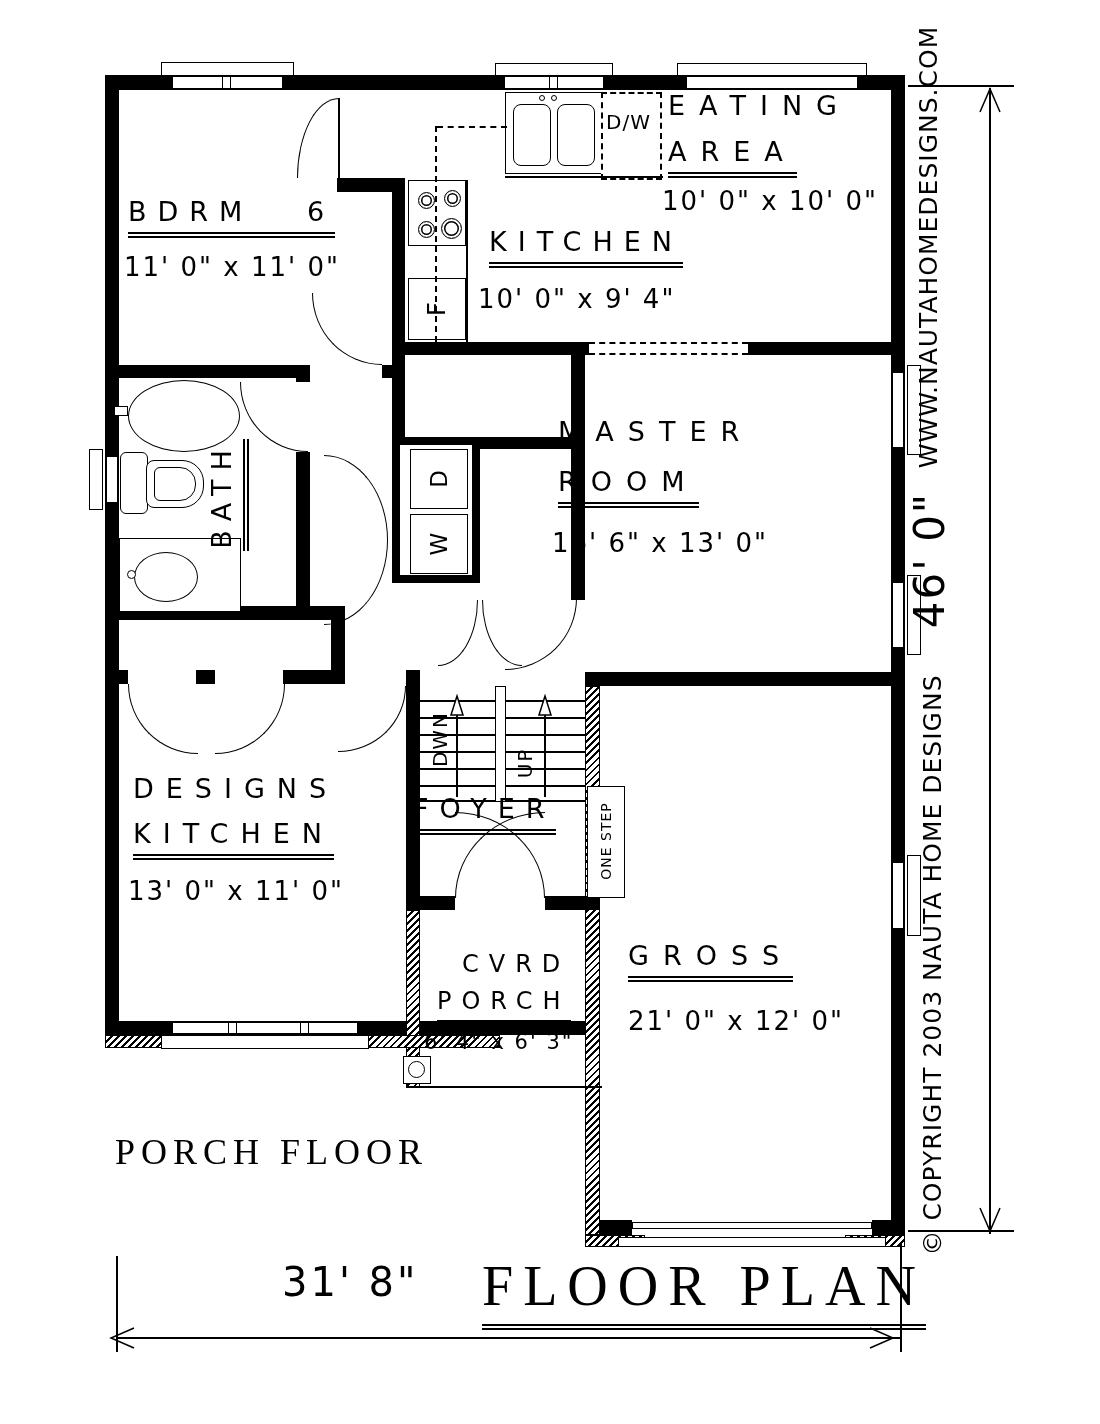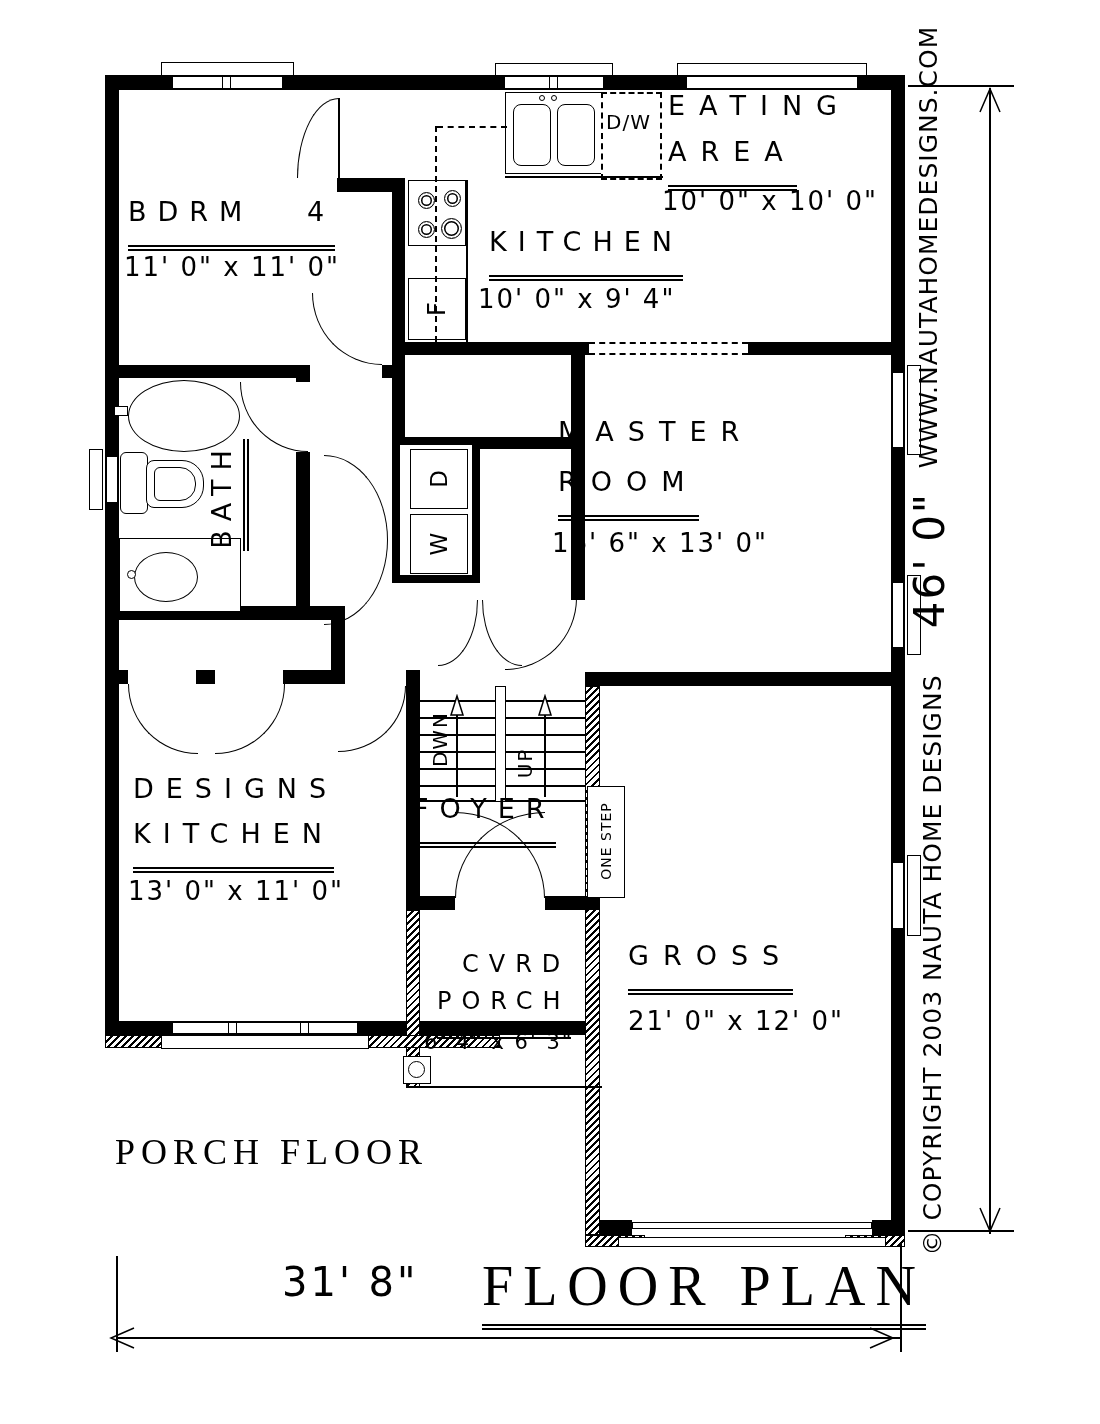--- a/index.html
+++ b/index.html
@@ -18,21 +18,21 @@
   .box{position:absolute;background:#fff;border:1.5px solid #000;box-sizing:border-box;}
   .dashedbox{border-style:dashed;border-width:2px;}
   .arc{position:absolute;box-sizing:border-box;}
   .arc.tl{border-top:1.5px solid #000;border-left:1.5px solid #000;border-radius:100% 0 0 0;}
   .arc.tr{border-top:1.5px solid #000;border-right:1.5px solid #000;border-radius:0 100% 0 0;}
   .arc.br{border-bottom:1.5px solid #000;border-right:1.5px solid #000;border-radius:0 0 100% 0;}
   .arc.bl{border-bottom:1.5px solid #000;border-left:1.5px solid #000;border-radius:0 0 0 100%;}
   .label{position:absolute;white-space:nowrap;line-height:1;color:#000;}
   .rname{font-size:27px;letter-spacing:11px;}
   .rdims{font-size:26px;letter-spacing:2px;}
-  .uline{border-bottom:6px double #000;padding-bottom:18px;}
+  .uline{border-bottom:6px double #000;padding-bottom:5px;}
   .rot{display:flex;align-items:center;justify-content:center;transform:rotate(-90deg);}
   .serif{font-family:"Liberation Serif",serif;}
   .burner{position:absolute;border:1.5px solid #000;border-radius:50%;
           box-shadow:inset 0 0 0 2px #fff, inset 0 0 0 3.5px #000;}
   .dashv{position:absolute;border-left:2px dashed #000;}
   .dashh{position:absolute;border-top:2px dashed #000;}
   .open-dash{position:absolute;background:#fff;border-top:2px dashed #000;border-bottom:2px dashed #000;box-sizing:border-box;}
 </style>
 </head>
 <body>
@@ -180,21 +180,21 @@
   </div>
 
   <div class="box" style="left:587px;top:786px;width:38px;height:112px"></div>
   <div class="label rot" style="left:560px;top:831px;width:92px;height:20px;font-size:14px;letter-spacing:1px">ONE STEP</div>
 
   <div class="thin" style="left:406px;top:1086px;width:196px;height:2px"></div>
   <div class="box" style="left:403px;top:1056px;width:28px;height:28px"></div>
   <div class="abs" style="left:408px;top:1061px;width:17px;height:17px;border:1.5px solid #000;border-radius:50%;box-sizing:border-box"></div>
 
   <div class="label rname" style="left:128px;top:198px;word-spacing:34px">
-    <span class="uline">BDRM 4</span>
+    <span class="uline">BDRM 6</span>
   </div>
   <div class="label rdims" style="left:124px;top:254px">11' 0" x 11' 0"</div>
 
   <div class="label rname" style="left:668px;top:92px;letter-spacing:14px">EATING</div>
   <div class="label rname" style="left:668px;top:138px;letter-spacing:14px">
     <span class="uline">AREA</span>
   </div>
   <div class="label rdims" style="left:662px;top:188px">10' 0" x 10' 0"</div>
 
   <div class="label rname" style="left:489px;top:228px">

